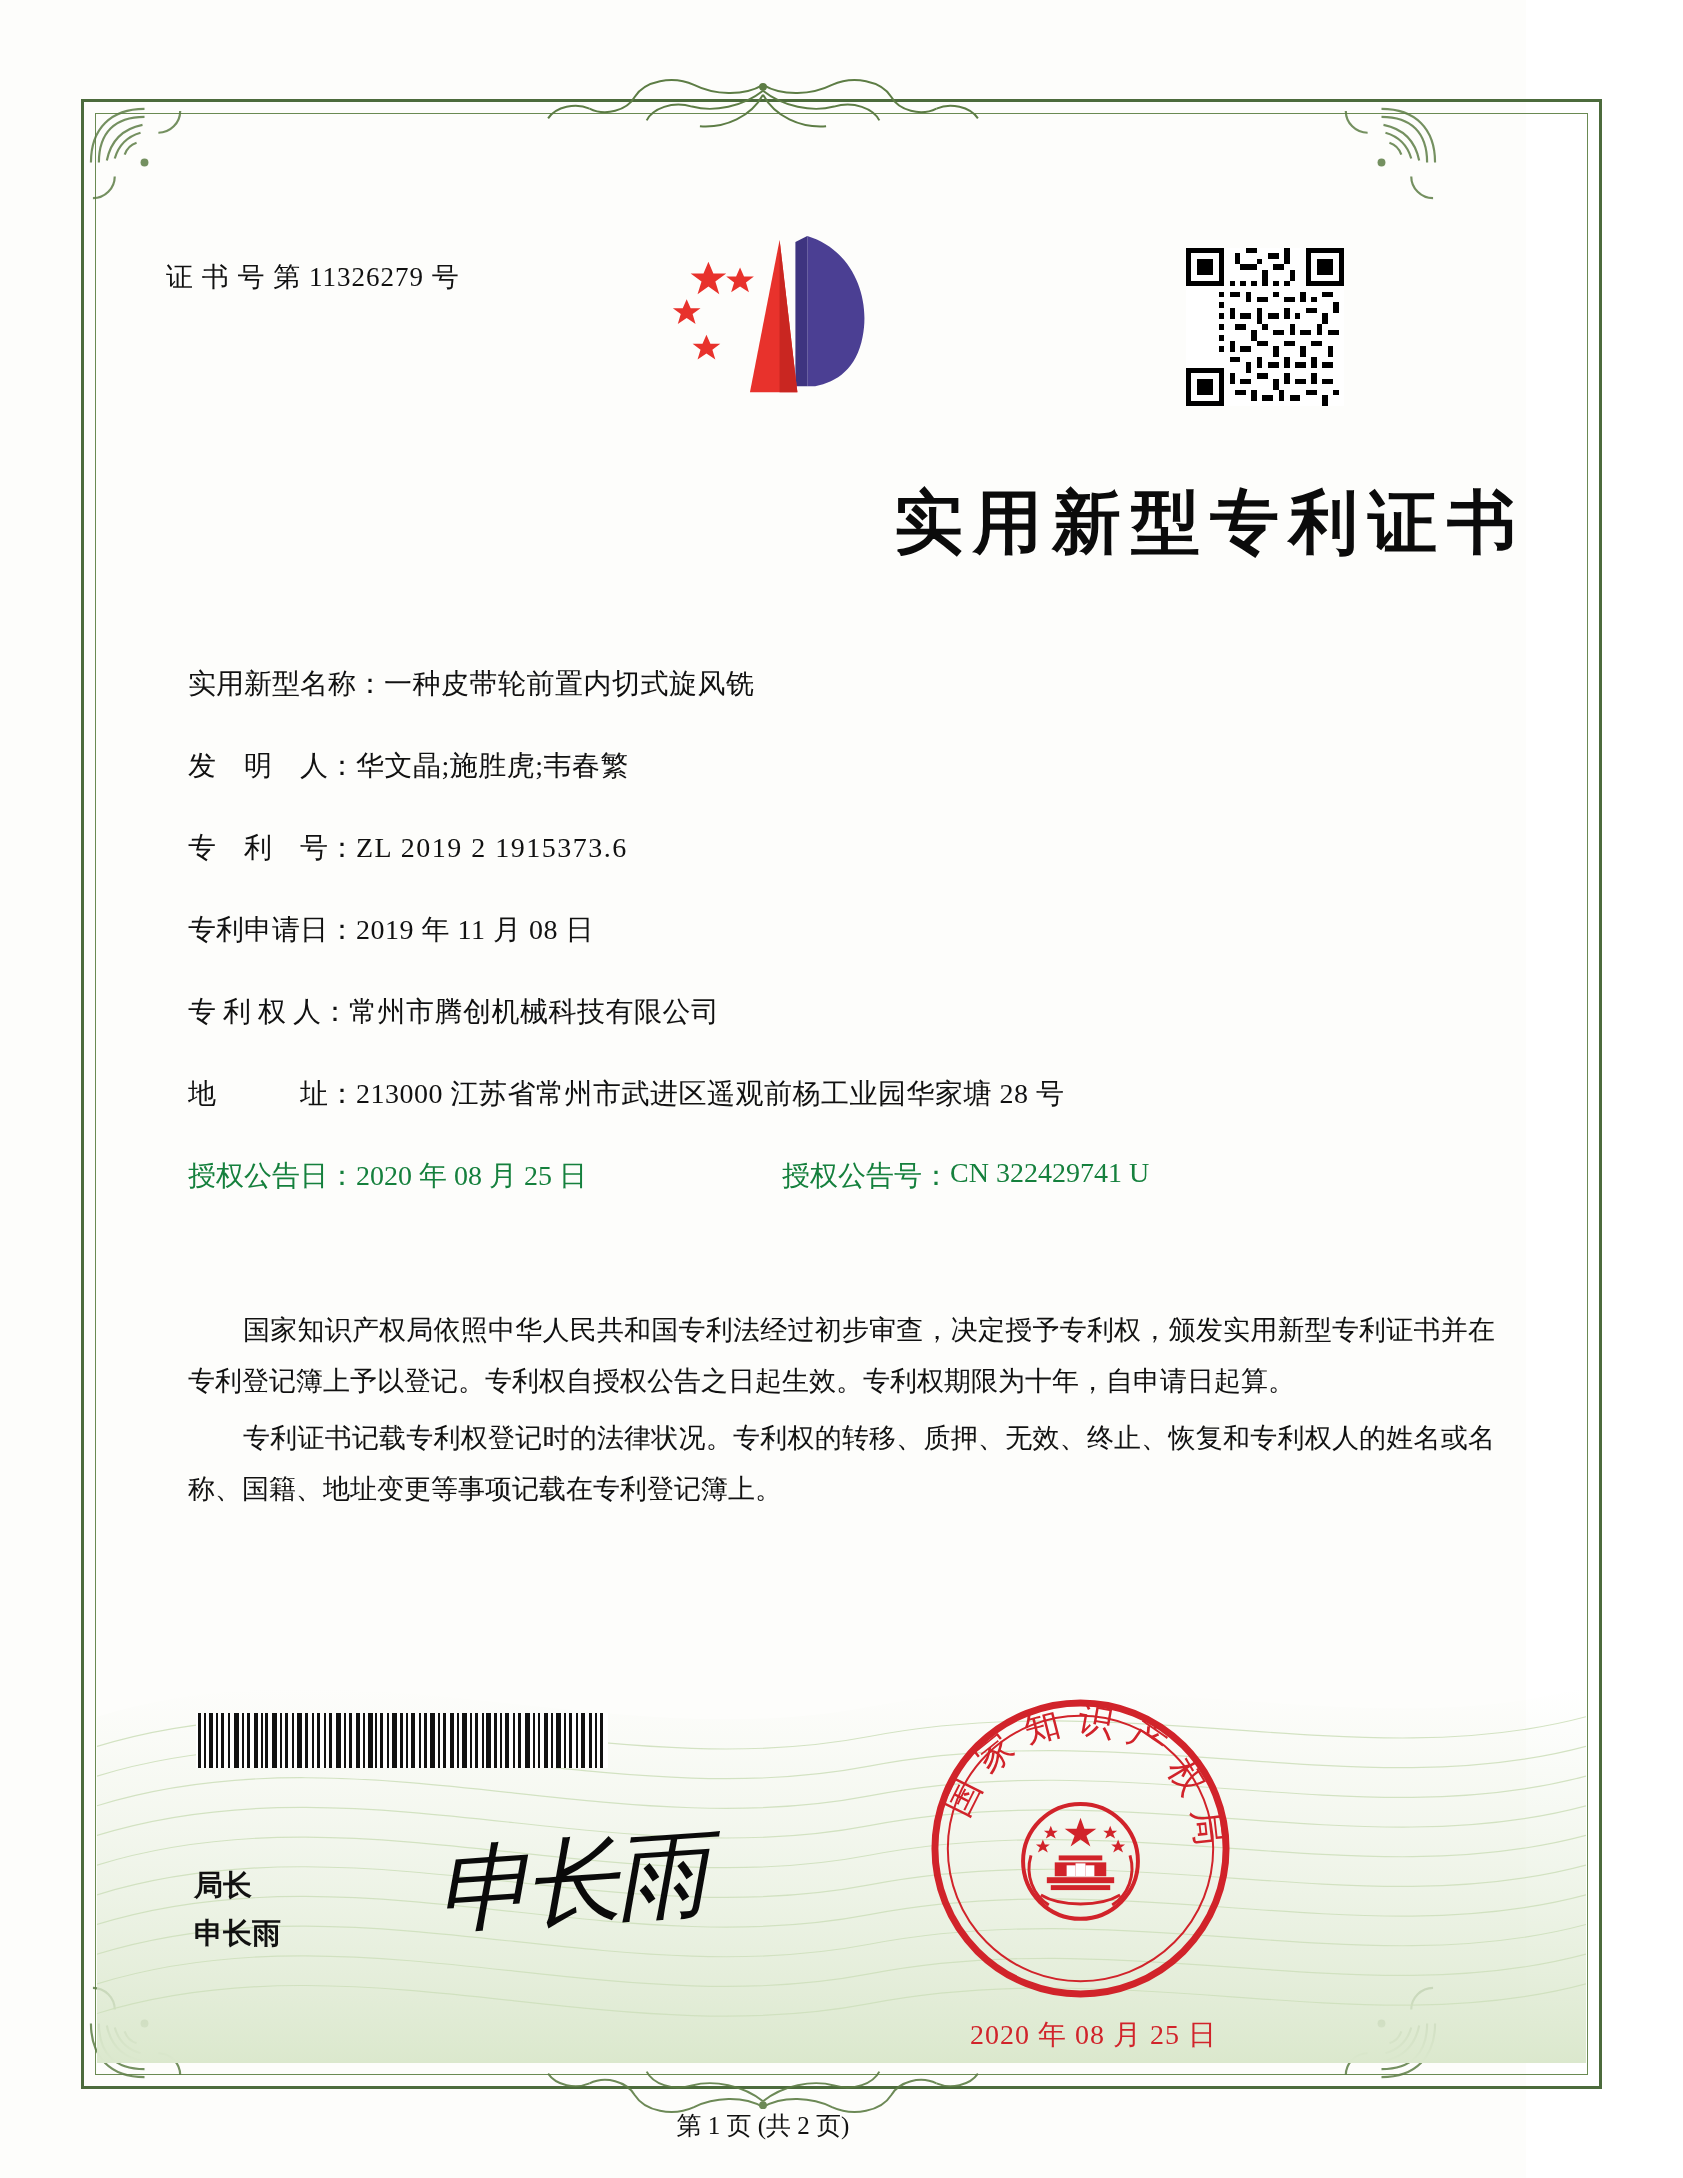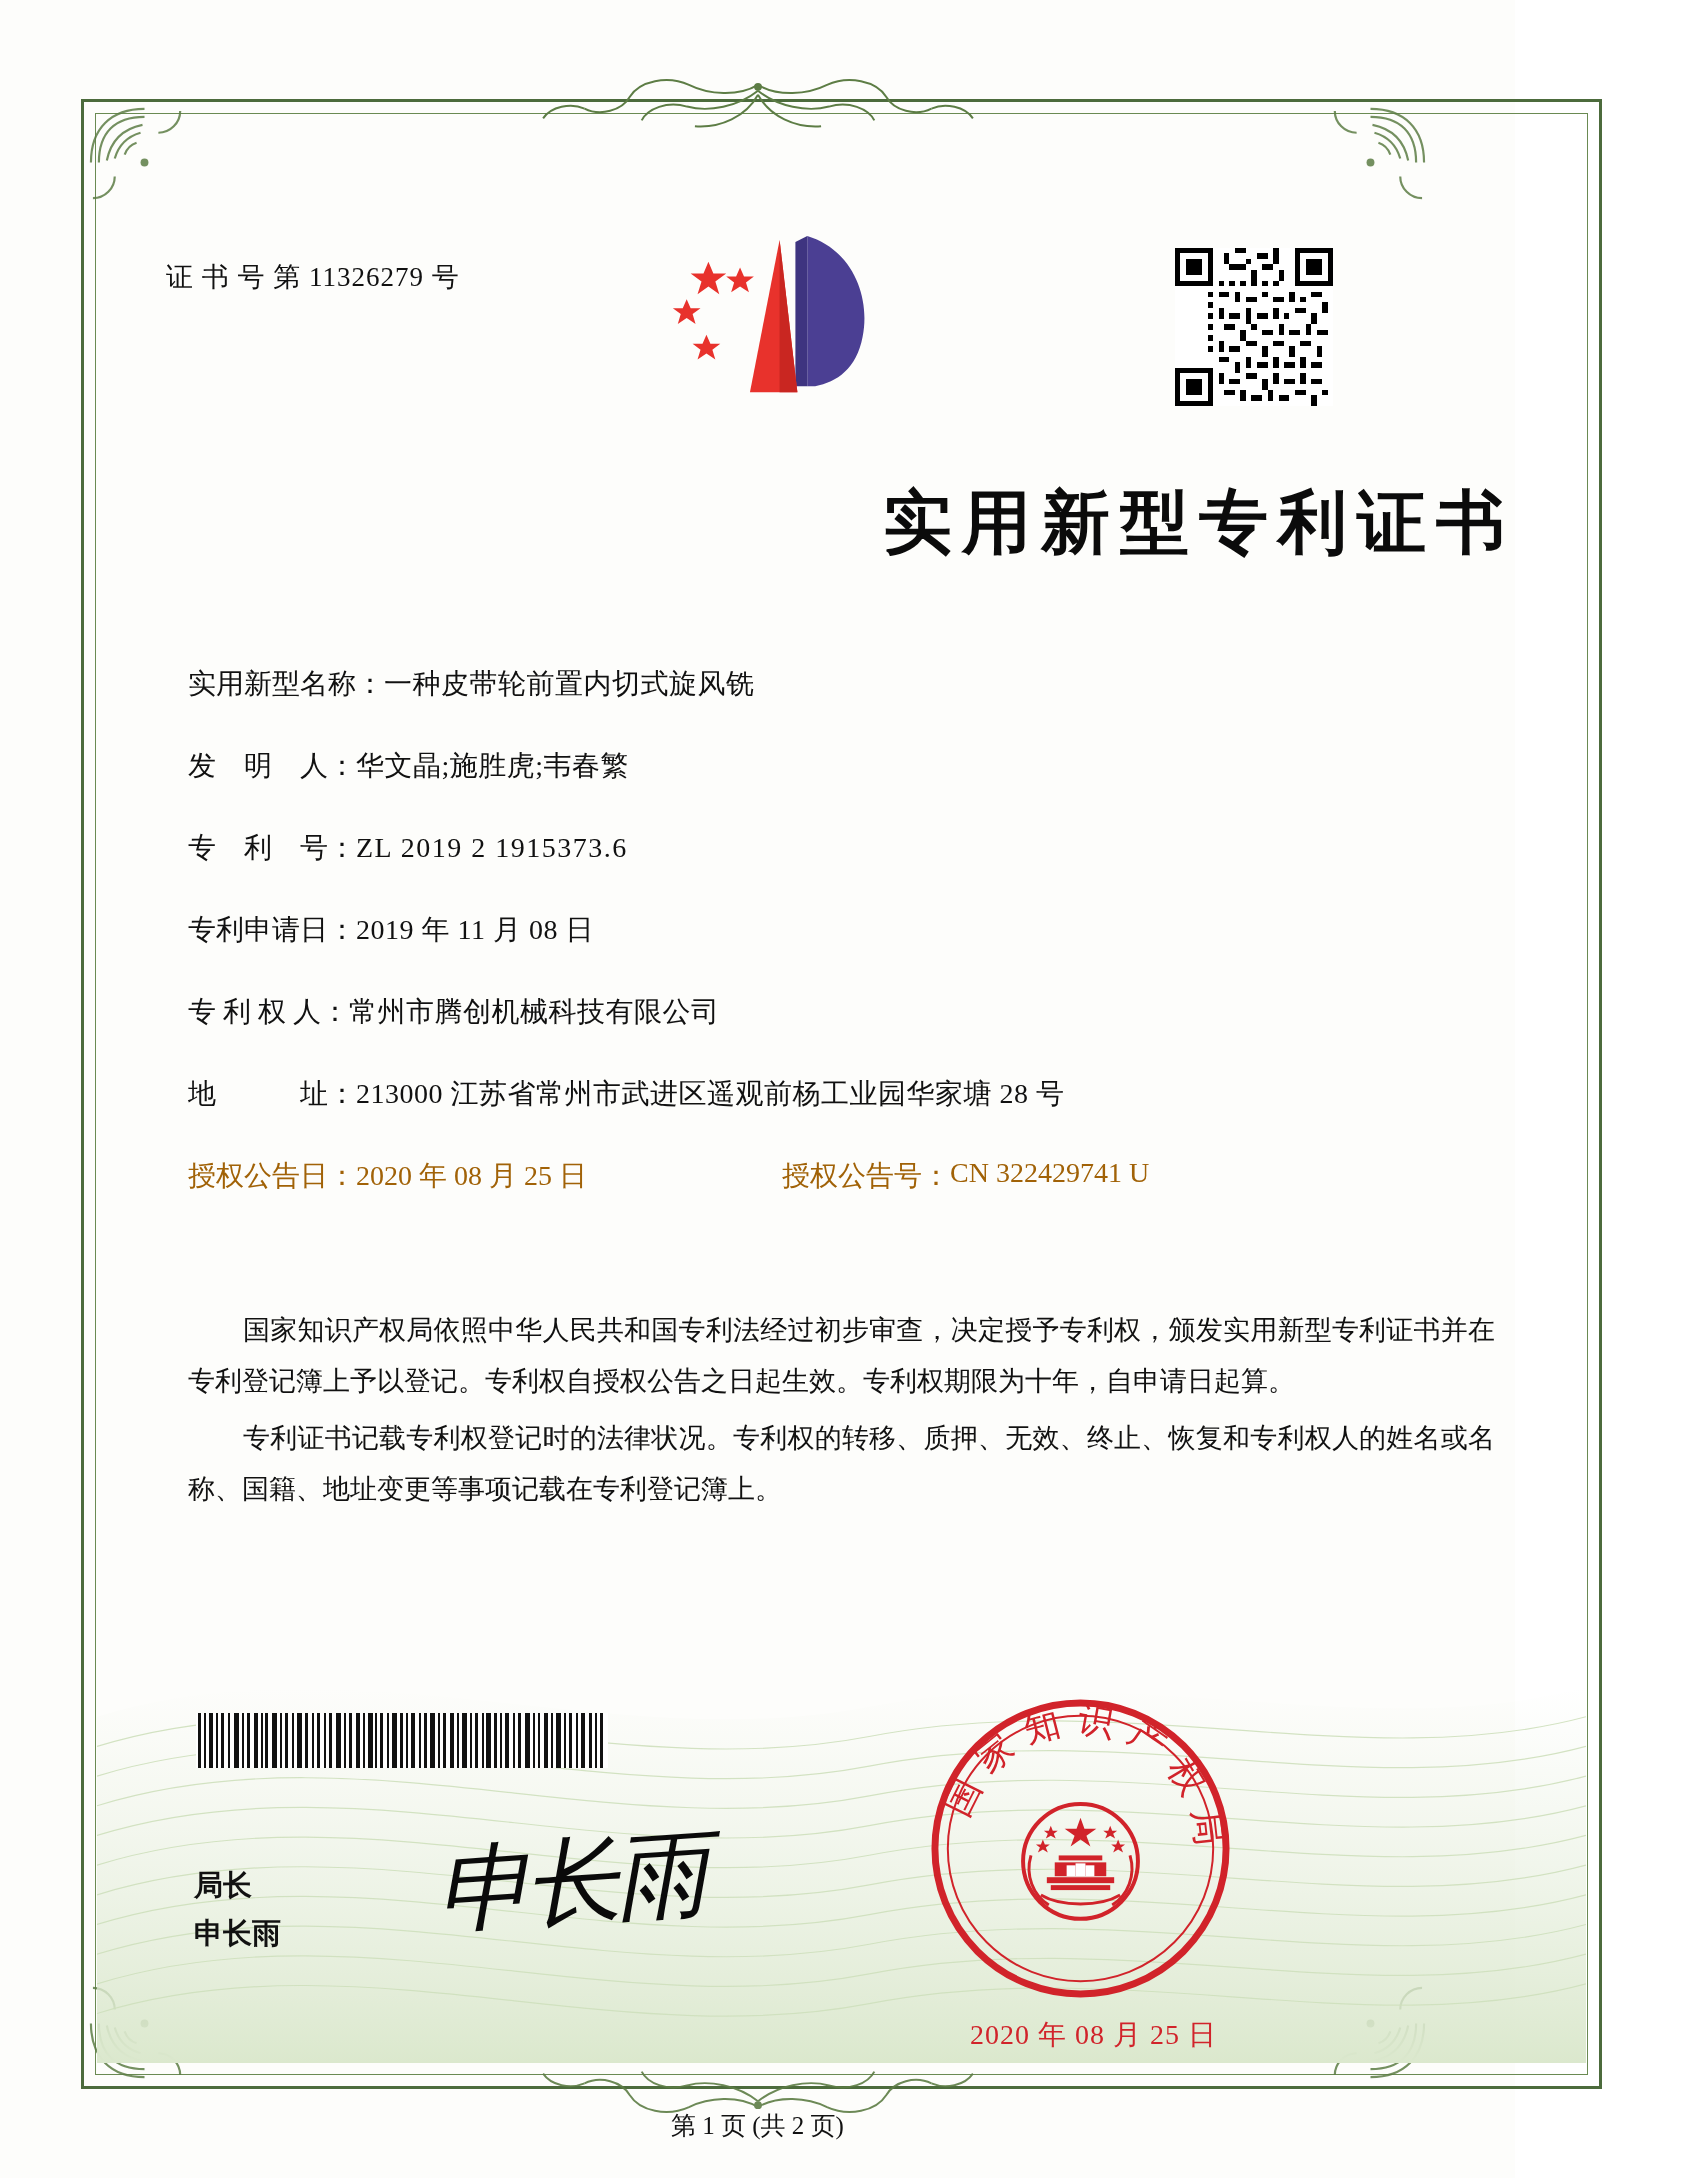--- a/index.html
+++ b/index.html
@@ -14,20 +14,21 @@
     position: relative;
     overflow: hidden;
   }
 
   .page {
     position: absolute;
     left: 0; top: 0;
     width: 1515px;
     height: 2178px;
     background: #fdfdfb;
+    padding-left: 11px;
   }
 
   
   .frame-outer {
     position: absolute;
     left: 81px; top: 99px;
     width: 1521px; height: 1990px;
     border: 3px solid #4c6b3c;
     box-sizing: border-box;
   }
@@ -146,21 +147,21 @@
     font-family: Liberation Serif, serif;
   }
   .row .val.mono {
     font-family: "Liberation Serif", serif;
     letter-spacing: 1.5px;
   }
   .row-2col {
     display: flex;
     align-items: baseline;
     font-size: 28px;
-    color: #a16207;
+    color: #15803d;
     margin-bottom: 30px;
   }
   .col-a { width: 594px; display: flex; }
   .col-b { display: flex; }
 
   
   .paras {
     position: absolute;
     left: 188px;
     top: 1305px;

